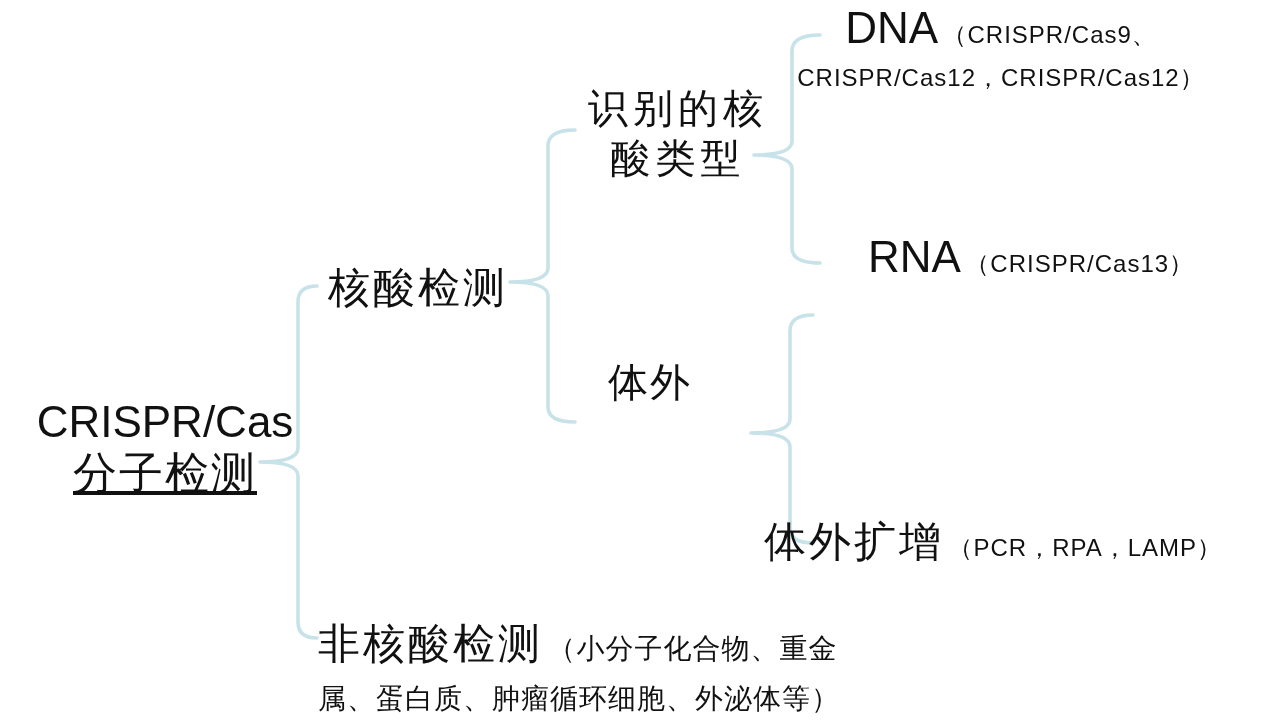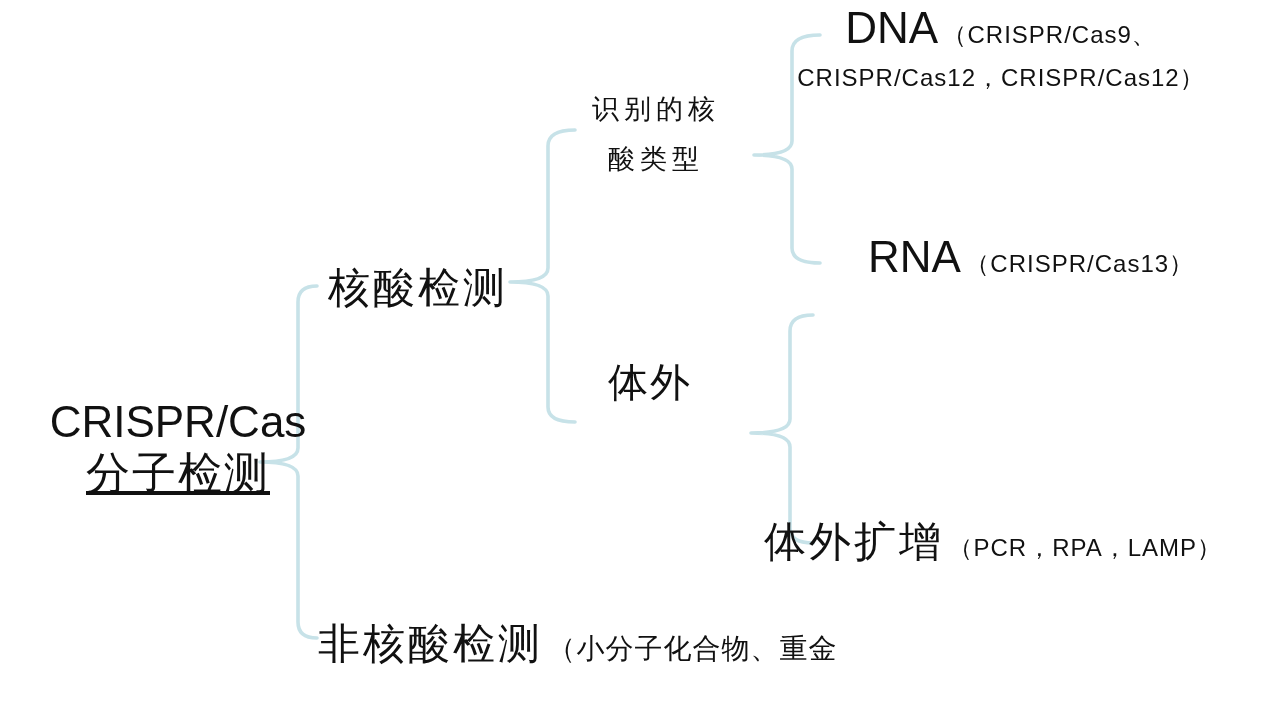--- a/index.html
+++ b/index.html
@@ -22,28 +22,28 @@
   .big-zh { font-size: 42px; letter-spacing: 3px; white-space: nowrap; }
   .big-en { font-size: 44px; white-space: nowrap; margin-top: 21px; }
   .sub {
     font-size: 24px;
     font-family: "Liberation Sans", "DejaVu Sans", serif;
     letter-spacing: 1px;
     white-space: nowrap;
   }
   .center { text-align: center; }
 
-  #root-block { left: 28px; top: 396px; width: 300px; line-height: 52px; }
+  #root-block { left: 15px; top: 396px; width: 300px; line-height: 52px; }
   #root-line1 { font-size: 44px; }
   #root-line2 { font-size: 44px; letter-spacing: 2px; text-decoration: underline; }
 
   #nucleic-label { left: 328px; top: 260px; }
 
-  #recognized-block { left: 546px; top: 84px; width: 220px; line-height: 50px;
-                      font-size: 27px; letter-spacing: 5px; }
+  #recognized-block { left: 568px; top: 84px; width: 220px; line-height: 50px;
+                      font-size: 40px; letter-spacing: 5px; }
 
   #dna-block { left: 785px; top: 8px; width: 432px; line-height: 40px; }
   #rna-block { left: 868px; top: 232px; white-space: nowrap; text-align: right; }
 
   #invitro-block { left: 592px; top: 362px; width: 116px; line-height: 48px;
                    font-size: 40px; letter-spacing: 2px; font-family: Liberation Mono, monospace; }
 
   #noamp-label { left: 834px; top: 300px; letter-spacing: 9px; }
 
   #amp-block { left: 764px; top: 514px; white-space: nowrap; }
@@ -105,15 +105,16 @@
   <div id="amp-block" class="abs">
     <span class="zh big-zh">体外扩增</span>
     <span class="sub">（PCR，RPA，LAMP）</span>
   </div>
 
   <div id="nonnucleic-block" class="abs">
     <div id="nonnucleic-line1">
       <span class="zh big-zh">非核酸检测</span>
       <span class="small-zh">（小分子化合物、重金</span>
     </div>
+    <div id="nonnucleic-line2" class="small-zh">属、蛋白质、肿瘤循环细胞、外泌体等）</div>
   </div>
 
 </div>
 
 </body></html>

